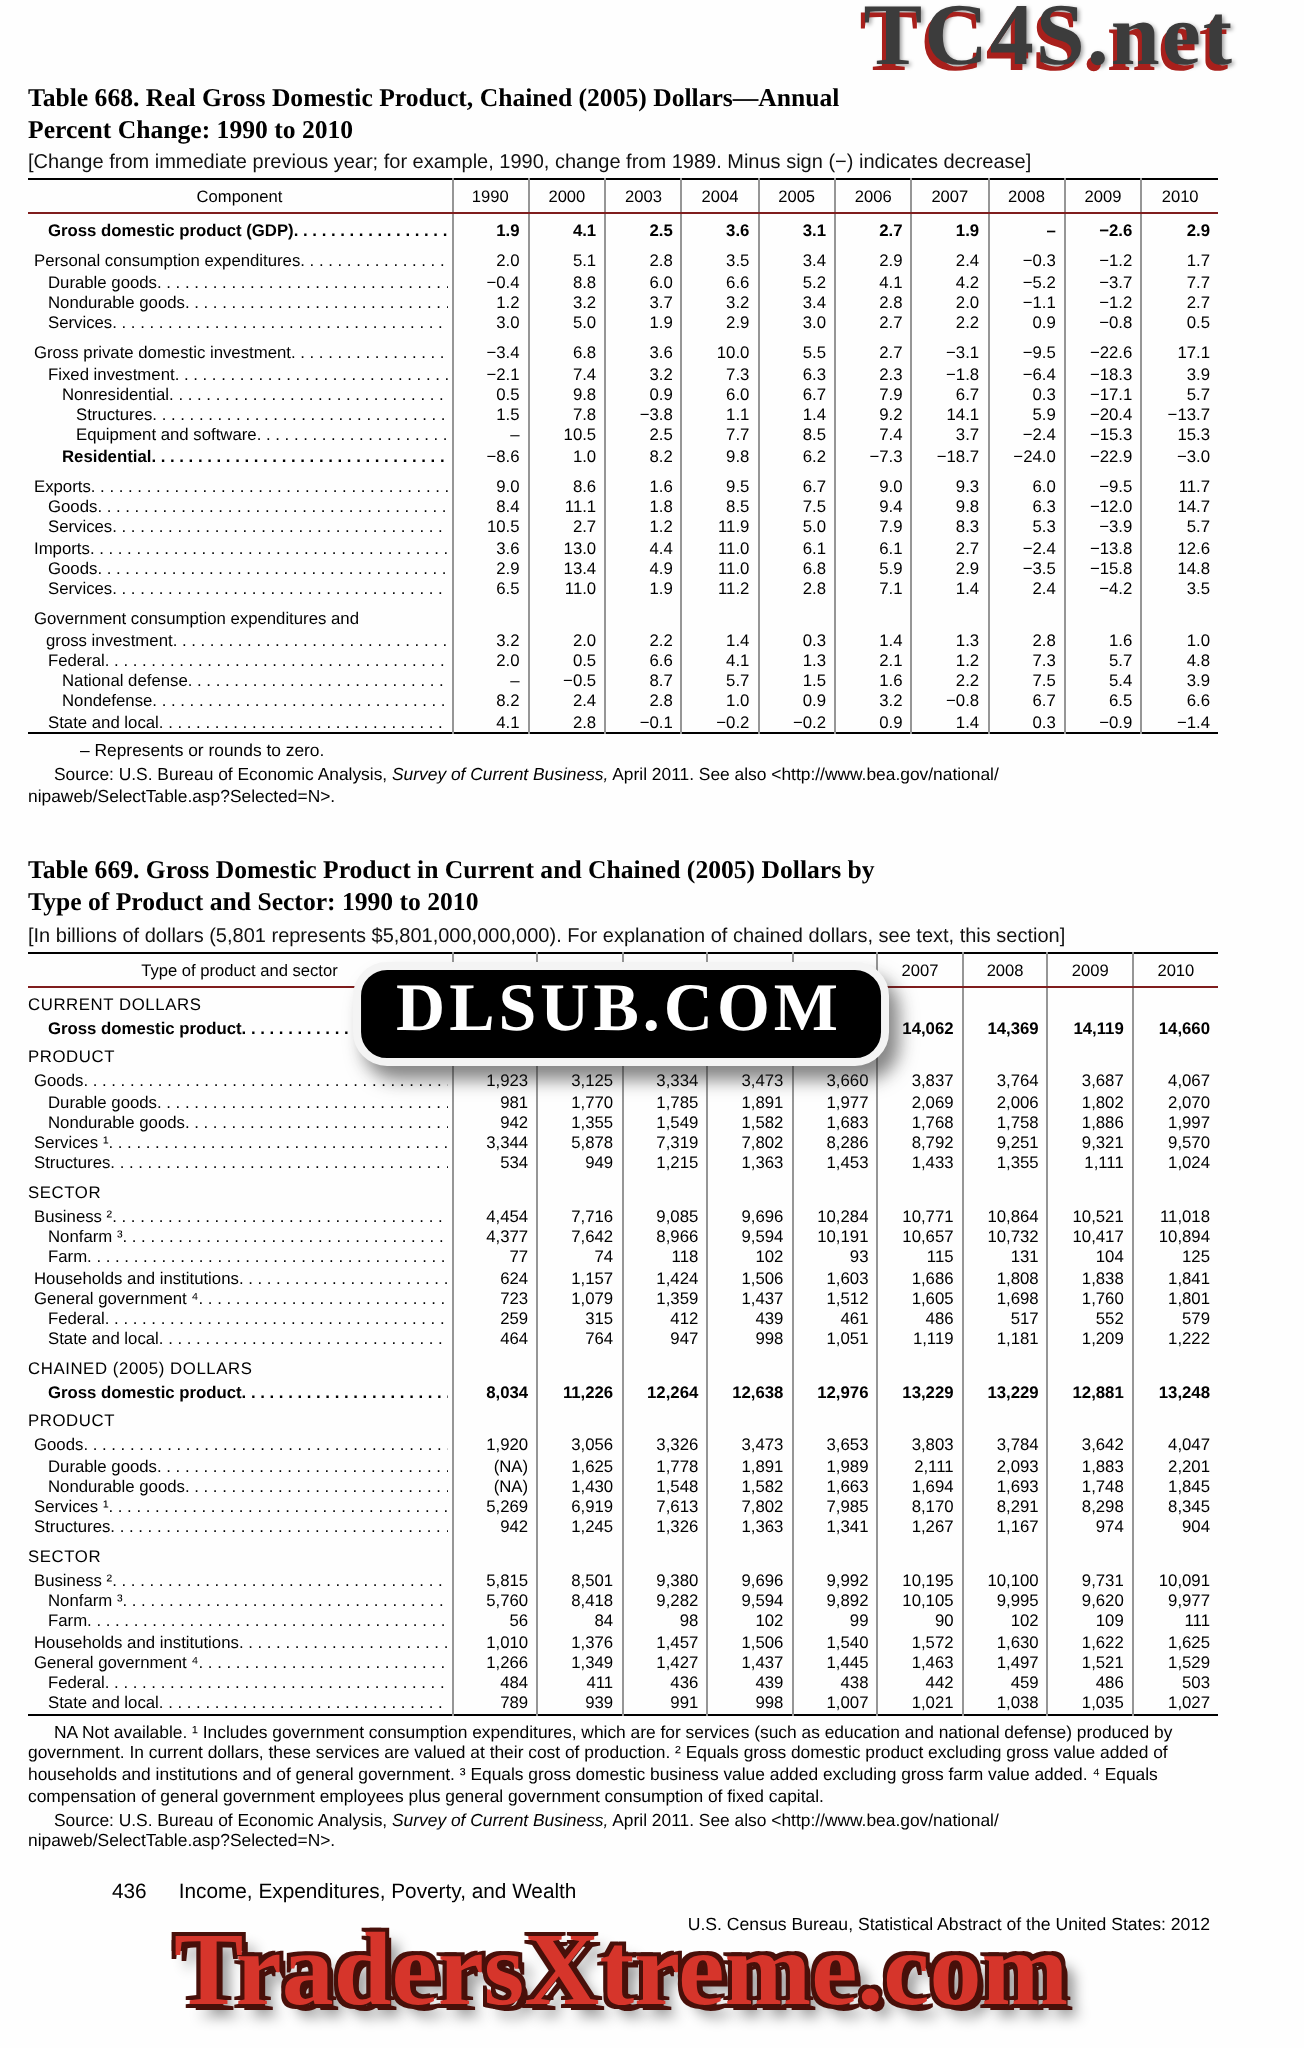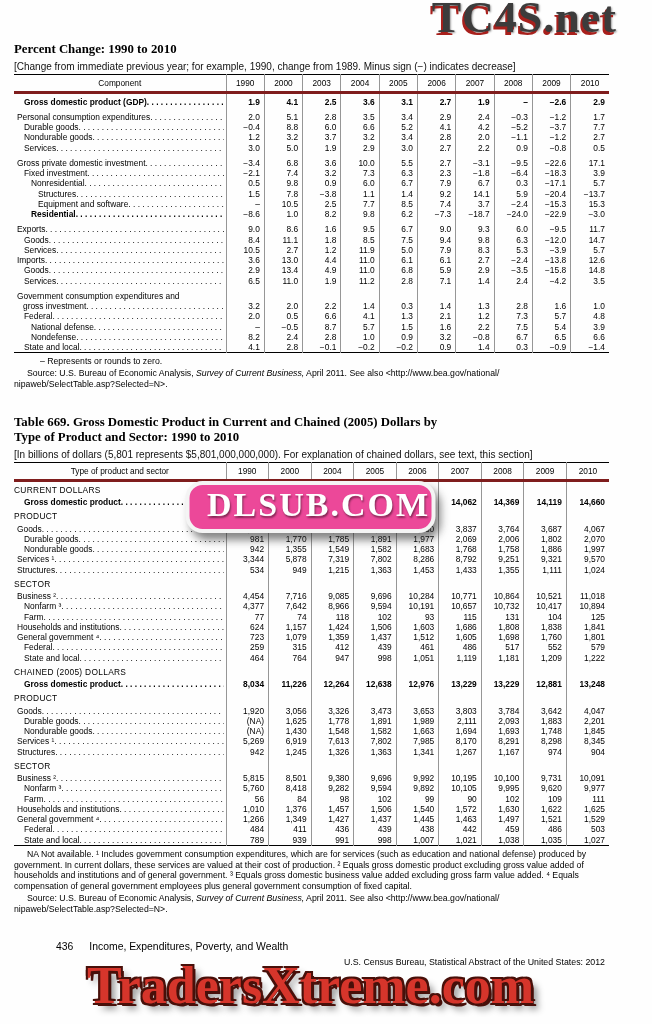--- a/index.html
+++ b/index.html
@@ -2,21 +2,21 @@
 <html><head>
 <meta charset="utf-8">
 <style>
 *{box-sizing:border-box;margin:0;padding:0}
 html,body{width:652px;height:1024px;overflow:hidden}
 body{background:#fefefe;color:#000;font-family:"Liberation Sans",sans-serif;position:relative}
 .page{position:absolute;top:0;left:0;width:621px;height:1024px;padding:42px 12px 0 14px}
 .title{font-family:"Liberation Serif",serif;font-weight:bold;font-size:12.8px;line-height:1.22}
 .bracket{font-size:10px;margin:3px 0 2px 0;color:#101010}
 table.stat{table-layout:fixed;width:100%;border-collapse:collapse;border-top:1.4px solid #000;border-bottom:1.4px solid #000;margin-top:2px}
-table.stat th{font-weight:normal;font-size:8.3px;padding:3px 1px;text-align:center;border-bottom:3px solid #7f1d1d}
+table.stat th{font-weight:normal;font-size:8.3px;padding:3px 1px;text-align:center;border-bottom:1px solid #7f1d1d}
 table.stat td{font-size:8.4px;line-height:1.22;vertical-align:bottom}
 td.stub{padding-right:2px}
 .lbl{display:flex;align-items:baseline}
 .lbl .t{white-space:nowrap}
 .dots{flex:1 1 auto;overflow:hidden;white-space:nowrap}
 .dots::before{content:" . . . . . . . . . . . . . . . . . . . . . . . . . . . . . . . . . . . . . . . . . . . . . . . . . . . . . . . . . ."}
 td.v{text-align:right;padding-right:4px}
 .vline{border-left:1px solid #969696}
 tr.bold td{font-weight:bold}
 tr.space td{padding-top:5px}
@@ -25,32 +25,33 @@
 .fn{font-size:8.7px;line-height:1.24}
 .fn-dash{margin-top:3px;padding-left:26px}
 .fn-ind{padding-left:13px;margin-top:1px}
 .fn-na{margin-top:3px;text-indent:13px}
 .it{font-style:italic}
 .second{margin-top:25px}
 .footer{position:absolute;left:56px;top:941px;font-size:10.4px}
 .footer .pgnum{margin-right:16px}
 .footer-src{position:absolute;right:16px;top:957px;font-size:8.8px}
 .wm-top{position:absolute;top:-8px;right:4px;font-family:"Liberation Serif",serif;font-weight:bold;font-size:44px;letter-spacing:1px;color:#3c3c3c;text-shadow:-2px 3px 0 #a8201c,1px 1px 2px rgba(0,0,0,.4);z-index:6}
-.wm-mid{position:absolute;top:481px;left:50%;transform:translateX(-50%);background:#ec4899;color:#fff;font-family:"Liberation Serif",serif;font-weight:bold;font-size:34px;letter-spacing:2px;line-height:1.05;padding:2px 2px 6px 18px;border:4px solid #f4f4f4;border-radius:17px;box-shadow:5px 7px 9px rgba(35,35,35,.55);text-shadow:1px 2px 2px rgba(0,0,0,.45);z-index:6;white-space:nowrap}
+.wm-mid{position:absolute;top:481px;left:50%;transform:translateX(-50%);background:#000000;color:#fff;font-family:"Liberation Serif",serif;font-weight:bold;font-size:34px;letter-spacing:2px;line-height:1.05;padding:2px 20px 6px 18px;border:4px solid #f4f4f4;border-radius:17px;box-shadow:5px 7px 9px rgba(35,35,35,.55);text-shadow:1px 2px 2px rgba(0,0,0,.45);z-index:6;white-space:nowrap}
 .wm-bottom{position:absolute;top:956px;left:50%;transform:translateX(-50%);font-family:"Liberation Serif",serif;font-weight:bold;font-size:52px;color:#d6352b;white-space:nowrap;z-index:6;text-shadow:-2px -2px 0 #48100a,2px -2px 0 #48100a,-2px 2px 0 #48100a,3px 3px 0 #48100a,6px 6px 7px rgba(0,0,0,.45)}
 </style>
 </head>
 <body>
 
 <div class="page">
 
   <div class="wm-top">TC4S.net</div>
 
   <section>
     <div class="title">
+      <div>Table 668. Real Gross Domestic Product, Chained (2005) Dollars—Annual</div>
       <div>Percent Change: 1990 to 2010</div>
     </div>
     <div class="bracket">[Change from immediate previous year; for example, 1990, change from 1989. Minus sign (−) indicates decrease]</div>
     <table class="stat" id="t668">
         <colgroup>
           <col style="width: 212px;">
           <col>
           <col>
           <col>
           <col>

